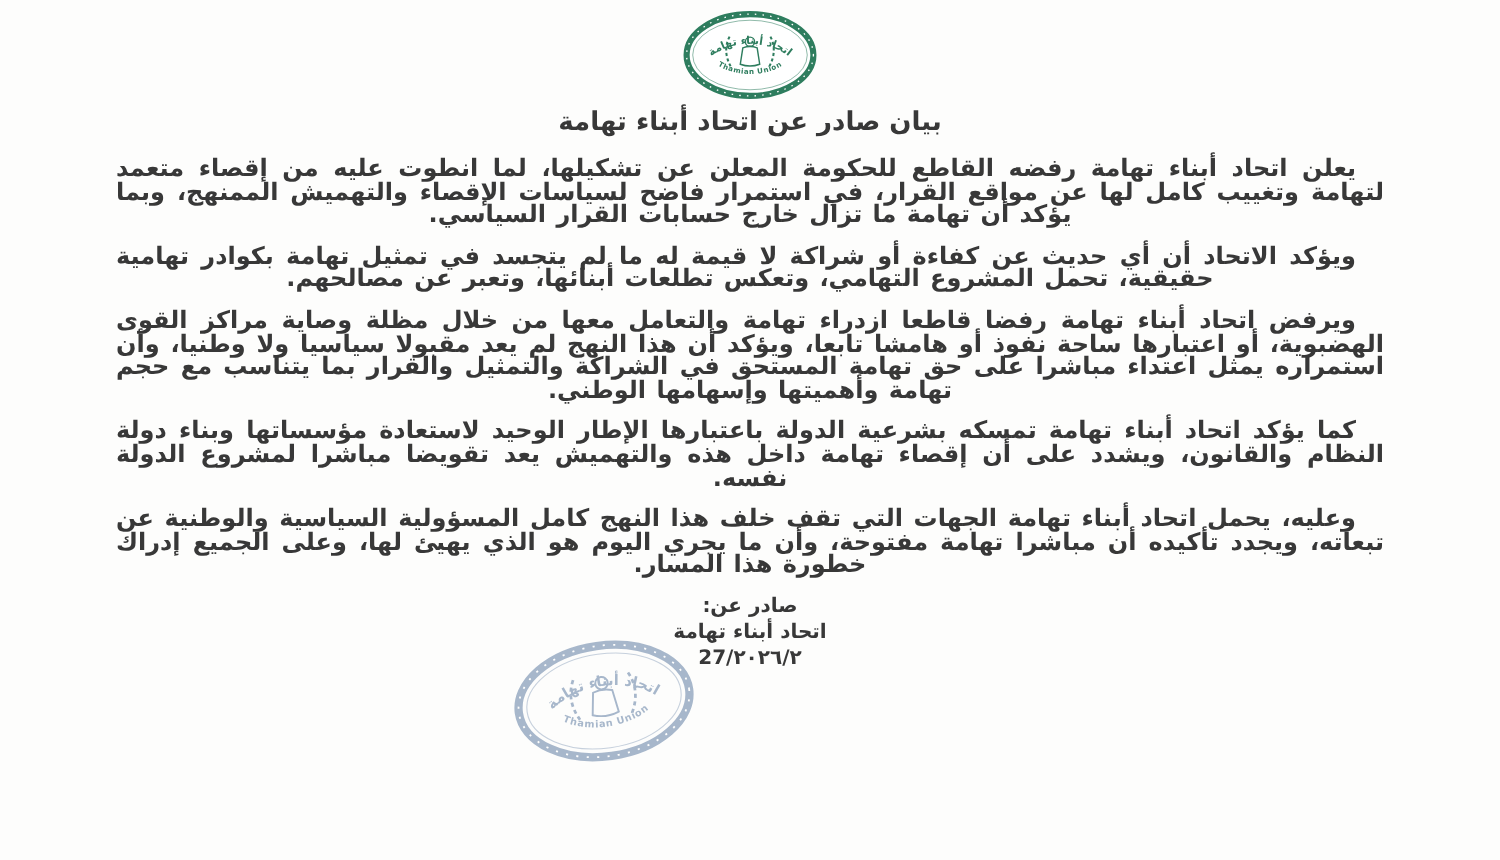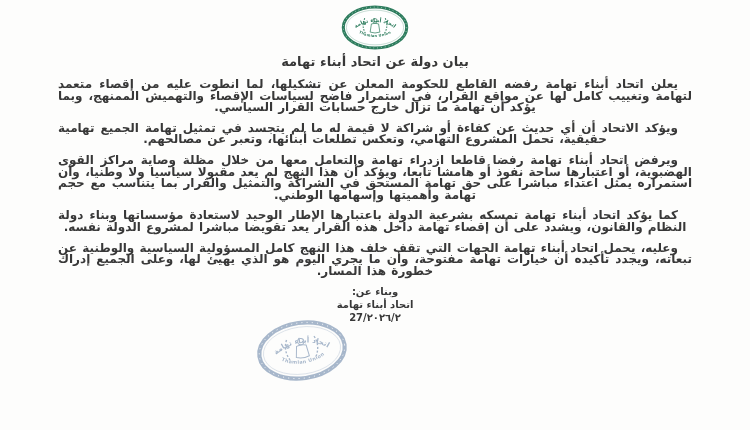--- a/index.html
+++ b/index.html
@@ -80,32 +80,32 @@
       <text class="arc-text" font-size="7" letter-spacing="0.5" fill="currentColor" text-anchor="middle">
         <textPath href="#arcB1" startOffset="50%">Thamian Union</textPath>
       </text>
       <path d="M 46 26 Q 39 40 47 55" fill="none" stroke="currentColor" stroke-width="2" stroke-dasharray="3 2.5"></path>
       <path d="M 86 26 Q 93 40 85 55" fill="none" stroke="currentColor" stroke-width="2" stroke-dasharray="3 2.5"></path>
       <circle cx="66" cy="31" r="4.5" fill="none" stroke="currentColor" stroke-width="1.4"></circle>
       <path d="M 59 37 Q 66 34.5 73 37 L 75.5 53 Q 66 56.5 56.5 53 Z" fill="none" stroke="currentColor" stroke-width="1.4"></path>
     </svg>
   </div>
 
-  <h1 class="title">بيان دولة عن اتحاد أبناء تهامة</h1>
+  <h1 class="title">بيان صادر عن اتحاد أبناء تهامة</h1>
 
   <div class="body-text">
     <p>يعلن اتحاد أبناء تهامة رفضه القاطع للحكومة المعلن عن تشكيلها، لما انطوت عليه من إقصاء متعمد لتهامة وتغييب كامل لها عن مواقع القرار، في استمرار فاضح لسياسات الإقصاء والتهميش الممنهج، وبما يؤكد أن تهامة ما تزال خارج حسابات القرار السياسي.</p>
-    <p>ويؤكد الاتحاد أن أي حديث عن كفاءة أو شراكة لا قيمة له ما لم يتجسد في تمثيل تهامة الجميع تهامية حقيقية، تحمل المشروع التهامي، وتعكس تطلعات أبنائها، وتعبر عن مصالحهم.</p>
+    <p>ويؤكد الاتحاد أن أي حديث عن كفاءة أو شراكة لا قيمة له ما لم يتجسد في تمثيل تهامة بكوادر تهامية حقيقية، تحمل المشروع التهامي، وتعكس تطلعات أبنائها، وتعبر عن مصالحهم.</p>
     <p>ويرفض اتحاد أبناء تهامة رفضا قاطعا ازدراء تهامة والتعامل معها من خلال مظلة وصاية مراكز القوى الهضبوية، أو اعتبارها ساحة نفوذ أو هامشا تابعا، ويؤكد أن هذا النهج لم يعد مقبولا سياسيا ولا وطنيا، وأن استمراره يمثل اعتداء مباشرا على حق تهامة المستحق في الشراكة والتمثيل والقرار بما يتناسب مع حجم تهامة وأهميتها وإسهامها الوطني.</p>
-    <p>كما يؤكد اتحاد أبناء تهامة تمسكه بشرعية الدولة باعتبارها الإطار الوحيد لاستعادة مؤسساتها وبناء دولة النظام والقانون، ويشدد على أن إقصاء تهامة داخل هذه القرار يعد تقويضا مباشرا لمشروع الدولة نفسه.</p>
-    <p>وعليه، يحمل اتحاد أبناء تهامة الجهات التي تقف خلف هذا النهج كامل المسؤولية السياسية والوطنية عن تبعاته، ويجدد تأكيده أن خيارات تهامة مفتوحة، وأن ما يجري اليوم هو الذي يهيئ لها، وعلى الجميع إدراك خطورة هذا المسار.</p>
+    <p>كما يؤكد اتحاد أبناء تهامة تمسكه بشرعية الدولة باعتبارها الإطار الوحيد لاستعادة مؤسساتها وبناء دولة النظام والقانون، ويشدد على أن إقصاء تهامة داخل هذه والتهميش يعد تقويضا مباشرا لمشروع الدولة نفسه.</p>
+    <p>وعليه، يحمل اتحاد أبناء تهامة الجهات التي تقف خلف هذا النهج كامل المسؤولية السياسية والوطنية عن تبعاته، ويجدد تأكيده أن مباشرا تهامة مفتوحة، وأن ما يجري اليوم هو الذي يهيئ لها، وعلى الجميع إدراك خطورة هذا المسار.</p>
   </div>
 
   <div class="footer">
-    <div>وبناء عن:</div>
+    <div>صادر عن:</div>
     <div>اتحاد أبناء تهامة</div>
     <div>٢٠٢٦/٢/27</div>
   </div>
 
   <div class="stamp">
     <svg viewBox="0 0 132 88" xmlns="http://www.w3.org/2000/svg">
       <ellipse cx="66" cy="44" rx="62" ry="40" fill="none" stroke="currentColor" stroke-width="6"></ellipse>
       <ellipse class="band-mark" cx="66" cy="44" rx="62" ry="40" fill="none" stroke-width="1.3" stroke-dasharray="1.5 6"></ellipse>
       <ellipse class="thin" cx="66" cy="44" rx="56" ry="34" fill="none" stroke="currentColor" stroke-width="0.8"></ellipse>
       <path id="arcT2" d="M 20 56 A 48 32 0 0 1 112 56" fill="none"></path>

